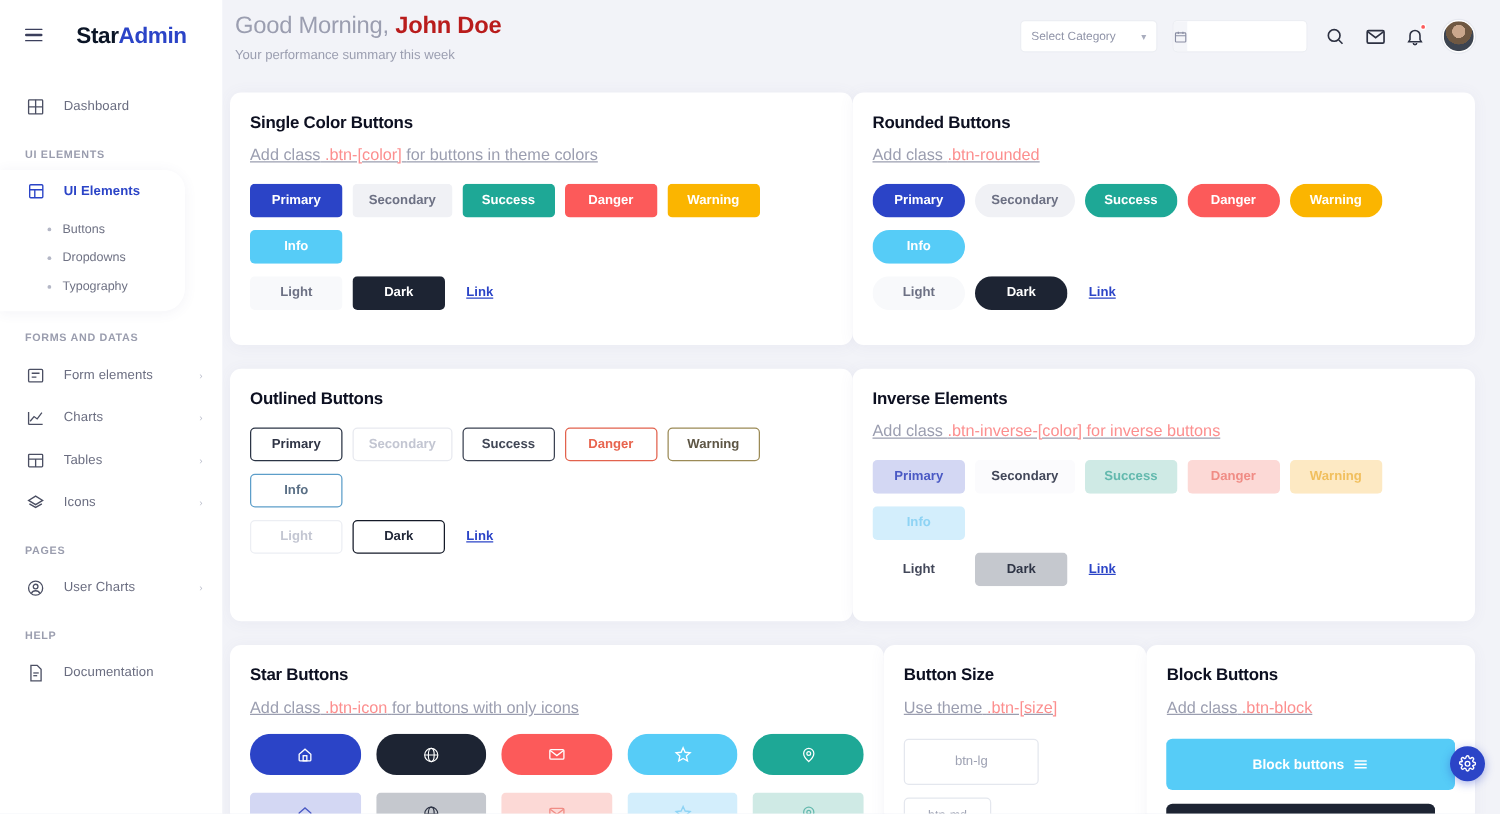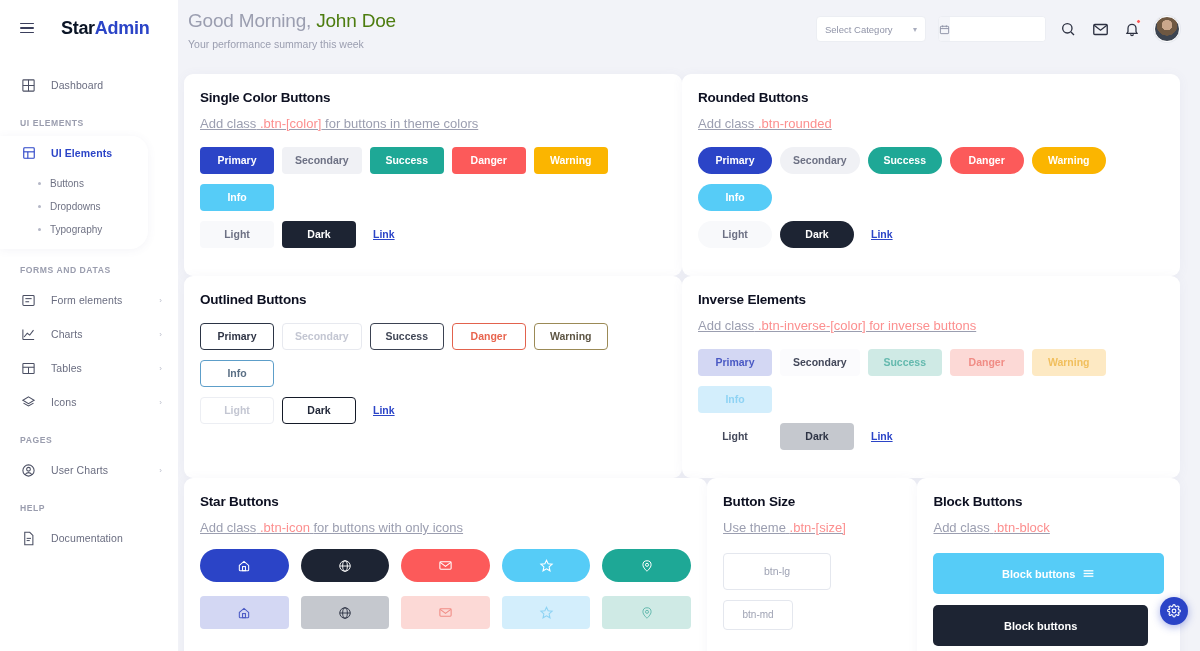--- a/index.html
+++ b/index.html
@@ -74,21 +74,21 @@
   .main {
     flex: 1; height: 651px; overflow: hidden;
     background: #f2f3f8; position: relative;
   }
   .topbar {
     height: 56px; display: flex; align-items: flex-start;
     padding: 8px 16px 0 8px;
   }
   .greet-wrap { padding-left: 2px; padding-top: 2px; }
   .greet { font-size: 19px; color: #9b9eb0; font-weight: 400; letter-spacing: -.2px; }
-  .greet b { color: #4d7c0f; font-weight: 400; }
+  .greet b { color: #b91c1c; font-weight: 700; }
   .greet-sub { font-size: 10.5px; color: #9b9eb0; margin-top: 6px; }
 
   .topbar-right {
     margin-left: auto; display: flex; align-items: center;
     gap: 12px; padding-top: 8px; padding-right: 4px;
   }
   .select-cat {
     width: 110px; height: 26px; background: #fff; border: 1px solid #eceef3;
     border-radius: 4px; display: flex; align-items: center;
     padding: 0 8px; font-size: 9.5px; color: #9094a8; cursor: pointer;
@@ -115,21 +115,21 @@
     background: #fc5a5a; border-radius: 50%; border: 1px solid #fff;
   }
   .avatar {
     width: 26px; height: 26px; border-radius: 50%;
     background: radial-gradient(circle at 50% 34%, #caa78c 0 26%, #6f5842 27% 52%, #3d4450 53% 100%);
     border: 1.5px solid #ffffff; box-shadow: 0 0 0 1px #e6e8ef; cursor: pointer;
   }
 
   
   .content { padding: 18px 20px 0 6px; }
-  .row { display: flex; }
+  .row { display: flex; margin-bottom: 19px; }
   .card {
     background: #fff; border-radius: 9px;
     box-shadow: 0 1px 12px rgba(100,110,150,.06);
     padding: 16px 16px 18px 16px;
   }
   .card-title { font-size: 13.5px; font-weight: 700; color: #0d1021; letter-spacing: -.2px; }
   .card-sub { font-size: 13px; color: #9b9eb0; margin-top: 11px; text-decoration: underline; }
   .code { color: #fc8f8f; }
   .btn-row { display: flex; flex-wrap: wrap; align-items: center; }
 

